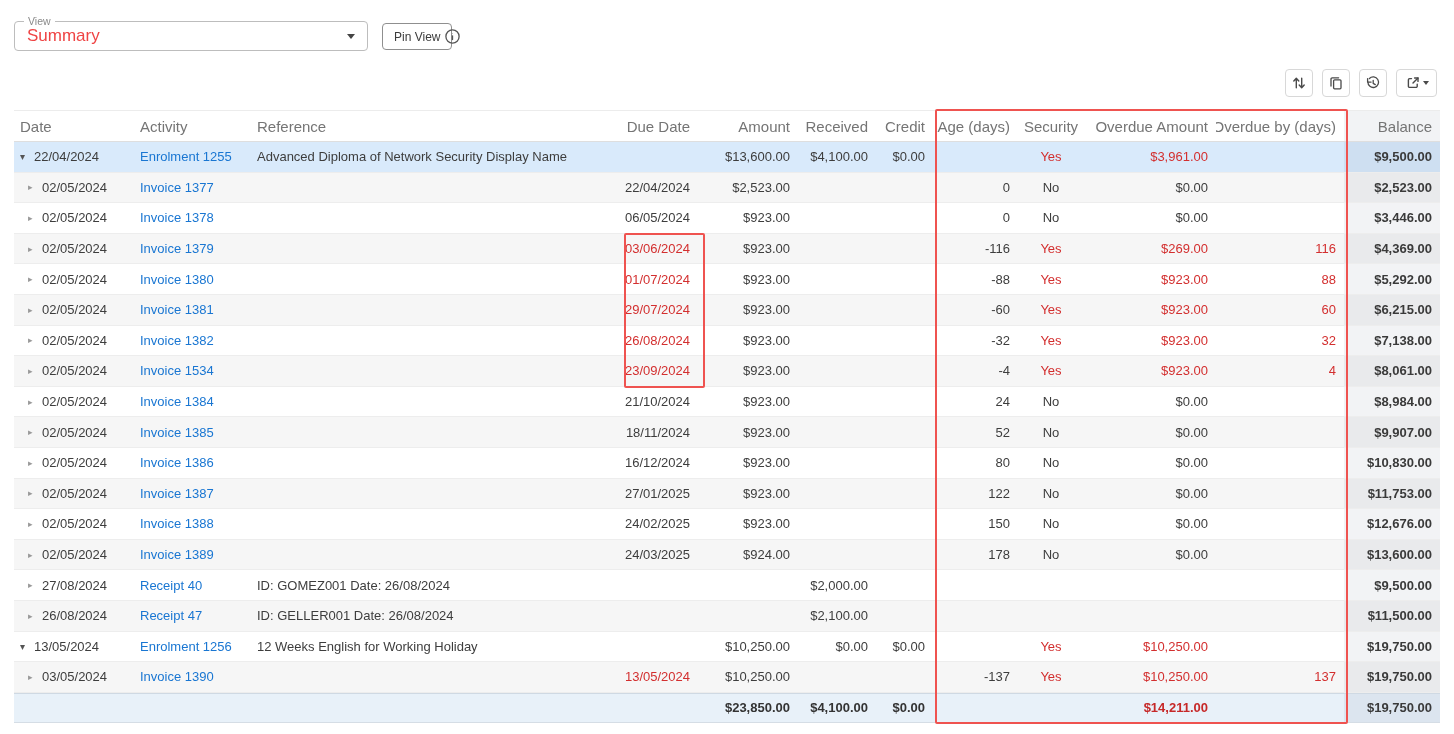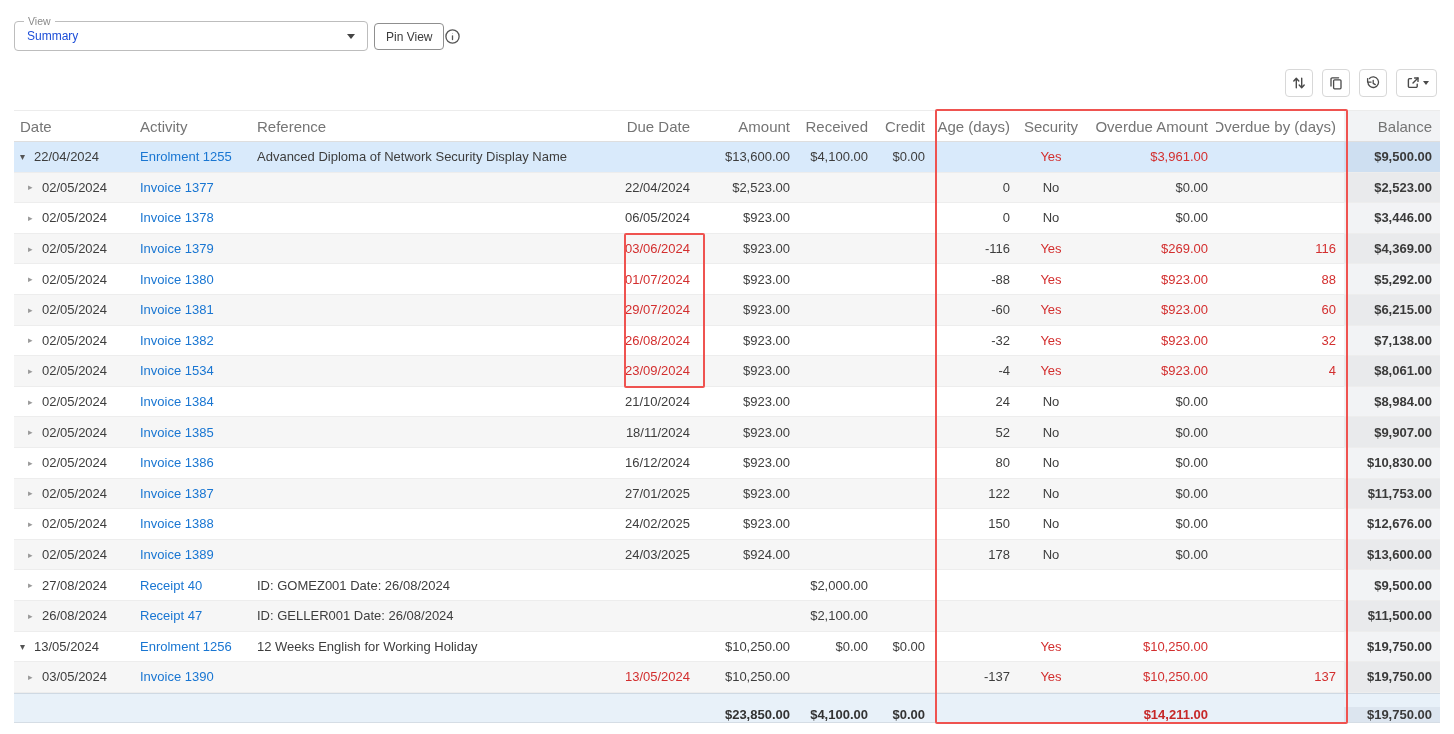--- a/index.html
+++ b/index.html
@@ -5,45 +5,45 @@
   * { margin:0; padding:0; box-sizing:border-box; }
   html,body { background:#fff; }
   body { font-family:"Liberation Sans","DejaVu Sans",sans-serif; font-size:13px; color:#3d3d3d; }
   .page { position:relative; width:1454px; height:734px; background:#fff; overflow:hidden; }
 
   
   .select-field { position:absolute; left:14px; top:21px; width:354px; height:30px;
     border:1px solid #bdbdbd; border-radius:4px; background:#fff; cursor:pointer; }
   .select-label { position:absolute; top:-7px; left:9px; background:#fff; padding:0 4px;
     font-size:10.5px; color:#8a8a8a; line-height:12px; }
-  .select-value { position:absolute; left:12px; top:0; line-height:28px; font-size:12px; color:#1d4ed8; }
+  .select-value { position:absolute; left:12px; top:0; line-height:28px; font-size:17px; color:#ef4444; }
   .select-caret { position:absolute; right:12px; top:12px; width:0; height:0;
     border-left:4.5px solid transparent; border-right:4.5px solid transparent; border-top:5px solid #444; }
-  .pin-btn { position:absolute; left:374px; top:23px; height:27px; padding:0 11px;
+  .pin-btn { position:absolute; left:382px; top:23px; height:27px; padding:0 11px;
     background:#fff; border:1px solid #8f8f8f; border-radius:4px; font-family:inherit;
     font-size:12px; color:#3c3c3c; cursor:pointer; }
   .info-wrap { position:absolute; left:444px; top:28px; width:17px; height:17px; color:#555; cursor:pointer; }
 
   
   .actions { position:absolute; top:69px; right:17px; display:flex; gap:9px; }
   .icon-btn { width:28px; height:28px; border:1px solid #d8d8d8; border-radius:4px; background:#fff;
     display:flex; align-items:center; justify-content:center; color:#4a4a4a; cursor:pointer; }
   .icon-btn.wide { width:41px; gap:2px; }
   .mini-caret { width:0; height:0; border-left:3.5px solid transparent; border-right:3.5px solid transparent;
     border-top:4px solid #4a4a4a; }
 
   
   .grid-wrap { position:absolute; left:14px; top:110px; width:1426px; }
   .grid-header { display:flex; height:32px; border-top:1px solid #ececec; border-bottom:1px solid #dedede; }
   .hcell { display:flex; align-items:center; color:#757575; font-size:15px; white-space:nowrap; overflow:hidden; }
   .row { display:flex; height:30.6px; border-bottom:1px solid #ededed; background:#fff; cursor:pointer; }
   #grid-body .row:nth-child(even) { background:#f6f6f6; }
   #grid-body .row.selected { background:#d9eafb; }
   .cell { display:flex; align-items:center; white-space:nowrap; overflow:hidden; font-size:13px; color:#3d3d3d; }
-  .totals-row { display:flex; height:30.6px; background:#e8f1f9; border-top:1px solid #cfd9e3; border-bottom:1px solid #d5dde5;align-items:flex-end; }
+  .totals-row { display:flex; height:30.6px; background:#e8f1f9; border-top:1px solid #cfd9e3; border-bottom:1px solid #d5dde5; }
   .totals-row .cell { font-weight:700; color:#333; }
 
   
   .c-date     { width:126px; padding-left:6px; }
   .c-activity { width:117px; }
   .c-ref      { width:353px; }
   .c-due      { width:92px;  justify-content:flex-end; padding-right:12px; }
   .c-amount   { width:98px;  justify-content:flex-end; padding-right:10px; }
   .c-received { width:76px;  justify-content:flex-end; padding-right:8px; }
   .c-credit   { width:57px;  justify-content:flex-end; padding-right:8px; }

